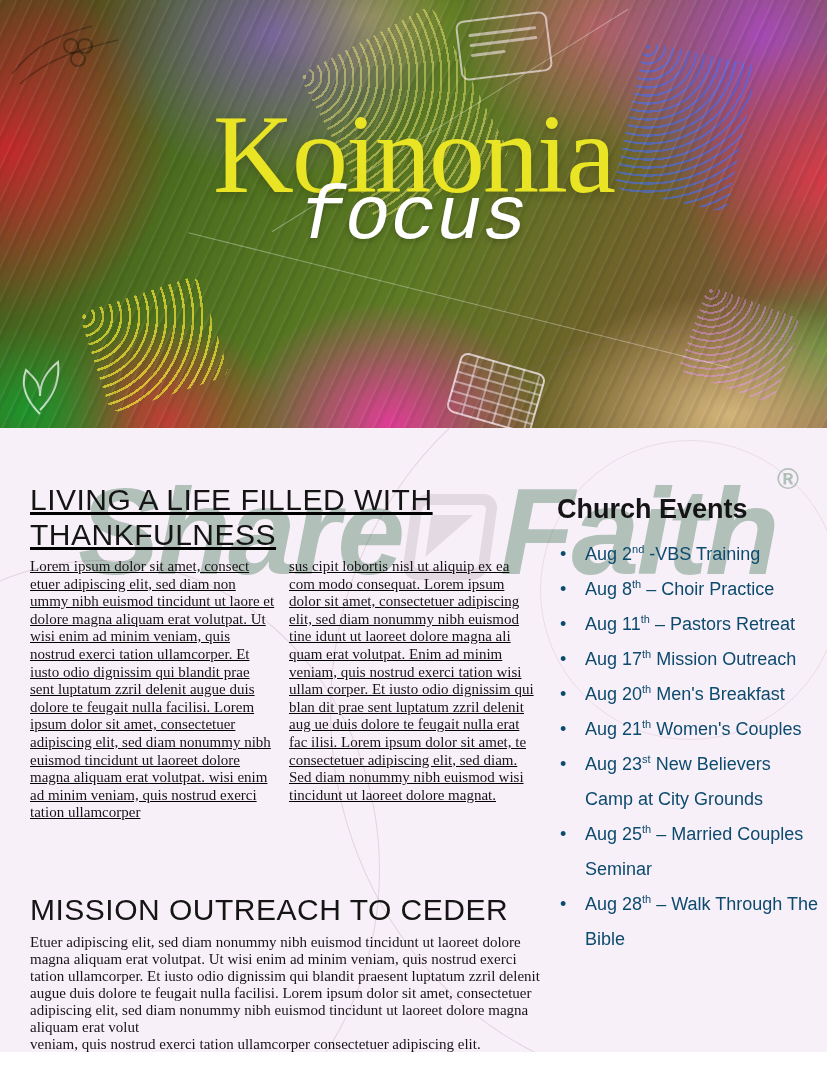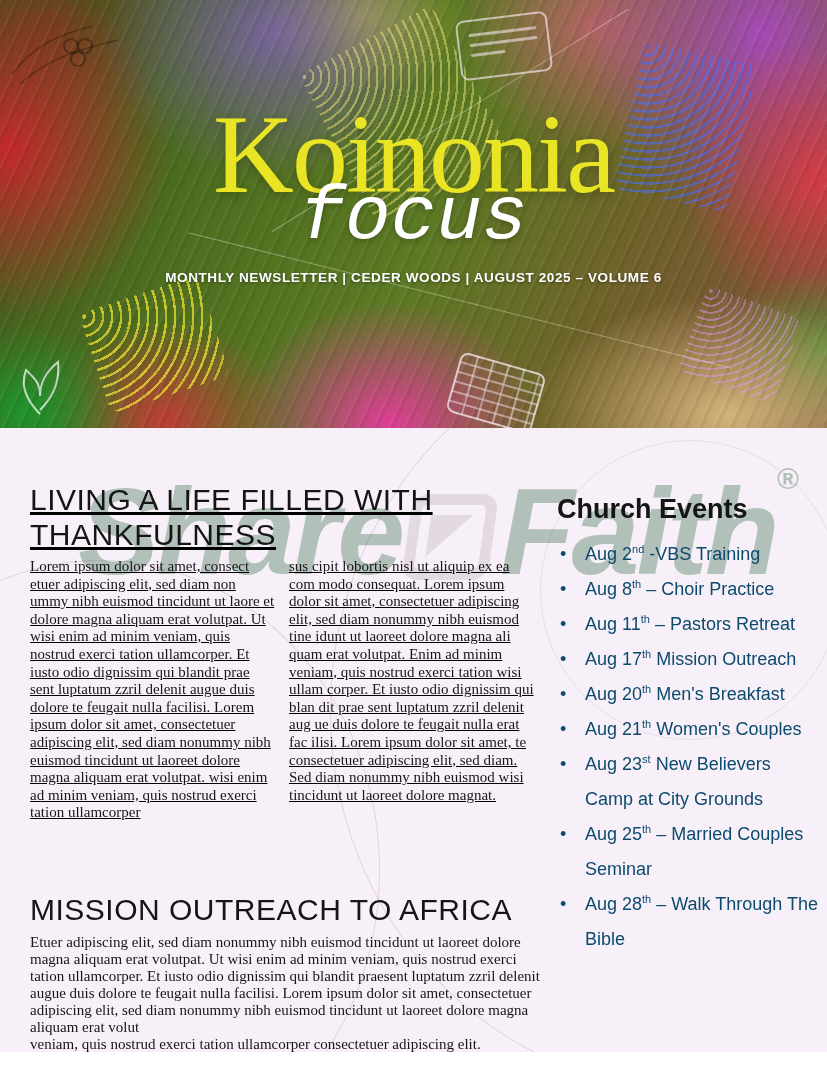--- a/index.html
+++ b/index.html
@@ -124,21 +124,20 @@
       <circle cx="29" cy="12" r="7" fill="none" stroke="rgba(40,30,10,.6)" stroke-width="2"></circle>
       <circle cx="22" cy="25" r="7" fill="none" stroke="rgba(40,30,10,.6)" stroke-width="2"></circle>
     </svg>
     <svg class="squiggle" viewBox="0 0 120 80">
       <path d="M6 60 C30 30 50 22 86 12 M14 70 C40 46 70 36 112 26" fill="none" stroke="rgba(30,20,10,.55)" stroke-width="1.6"></path>
     </svg>
 
     <div class="masthead-text">
       <div class="nl-title">Koinonia</div>
       <div class="nl-script">focus</div>
-      <div class="nl-tagline">MONTHLY NEWSLETTER | CEDER WOODS | AUGUST 2025 – VOLUME 6</div>
     </div>
   </header>
 
   <div class="swirl s1"></div>
   <div class="swirl s2"></div>
   <div class="swirl s3"></div>
   <div class="watermark"><span>Share</span><span class="wm-logo"></span><span>Faith</span><span class="wm-reg">®</span></div>
 
   <main class="content">
 
@@ -159,19 +158,19 @@
           <li><span>Aug 17</span><sup>th</sup><span>  Mission Outreach</span></li>
           <li><span>Aug 20</span><sup>th</sup><span> Men's Breakfast</span></li>
           <li><span>Aug 21</span><sup>th</sup><span> Women's Couples</span></li>
           <li><span>Aug 23</span><sup>st</sup><span> New Believers Camp at City Grounds</span></li>
           <li><span>Aug 25</span><sup>th</sup><span> – Married Couples Seminar</span></li>
           <li><span>Aug 28</span><sup>th</sup><span> – Walk Through The Bible</span></li>
         </ul>
     </aside>
 
     <section class="article2">
-      <h2 class="headline">MISSION OUTREACH TO AFRICA</h2>
+      <h2 class="headline">MISSION OUTREACH TO CEDER</h2>
       <p>Etuer adipiscing elit, sed diam nonummy nibh euismod tincidunt ut laoreet dolore magna aliquam erat volutpat. Ut wisi enim ad minim veniam, quis nostrud exerci tation ullamcorper. Et iusto odio dignissim qui blandit praesent luptatum zzril delenit augue duis dolore te feugait nulla facilisi. Lorem ipsum dolor sit amet, consectetuer adipiscing elit, sed diam nonummy nibh euismod tincidunt ut laoreet dolore magna aliquam erat volut
 veniam, quis nostrud exerci tation ullamcorper  consectetuer adipiscing elit.</p>
     </section>
 
   </main>
 </div>
 
 </body></html>

